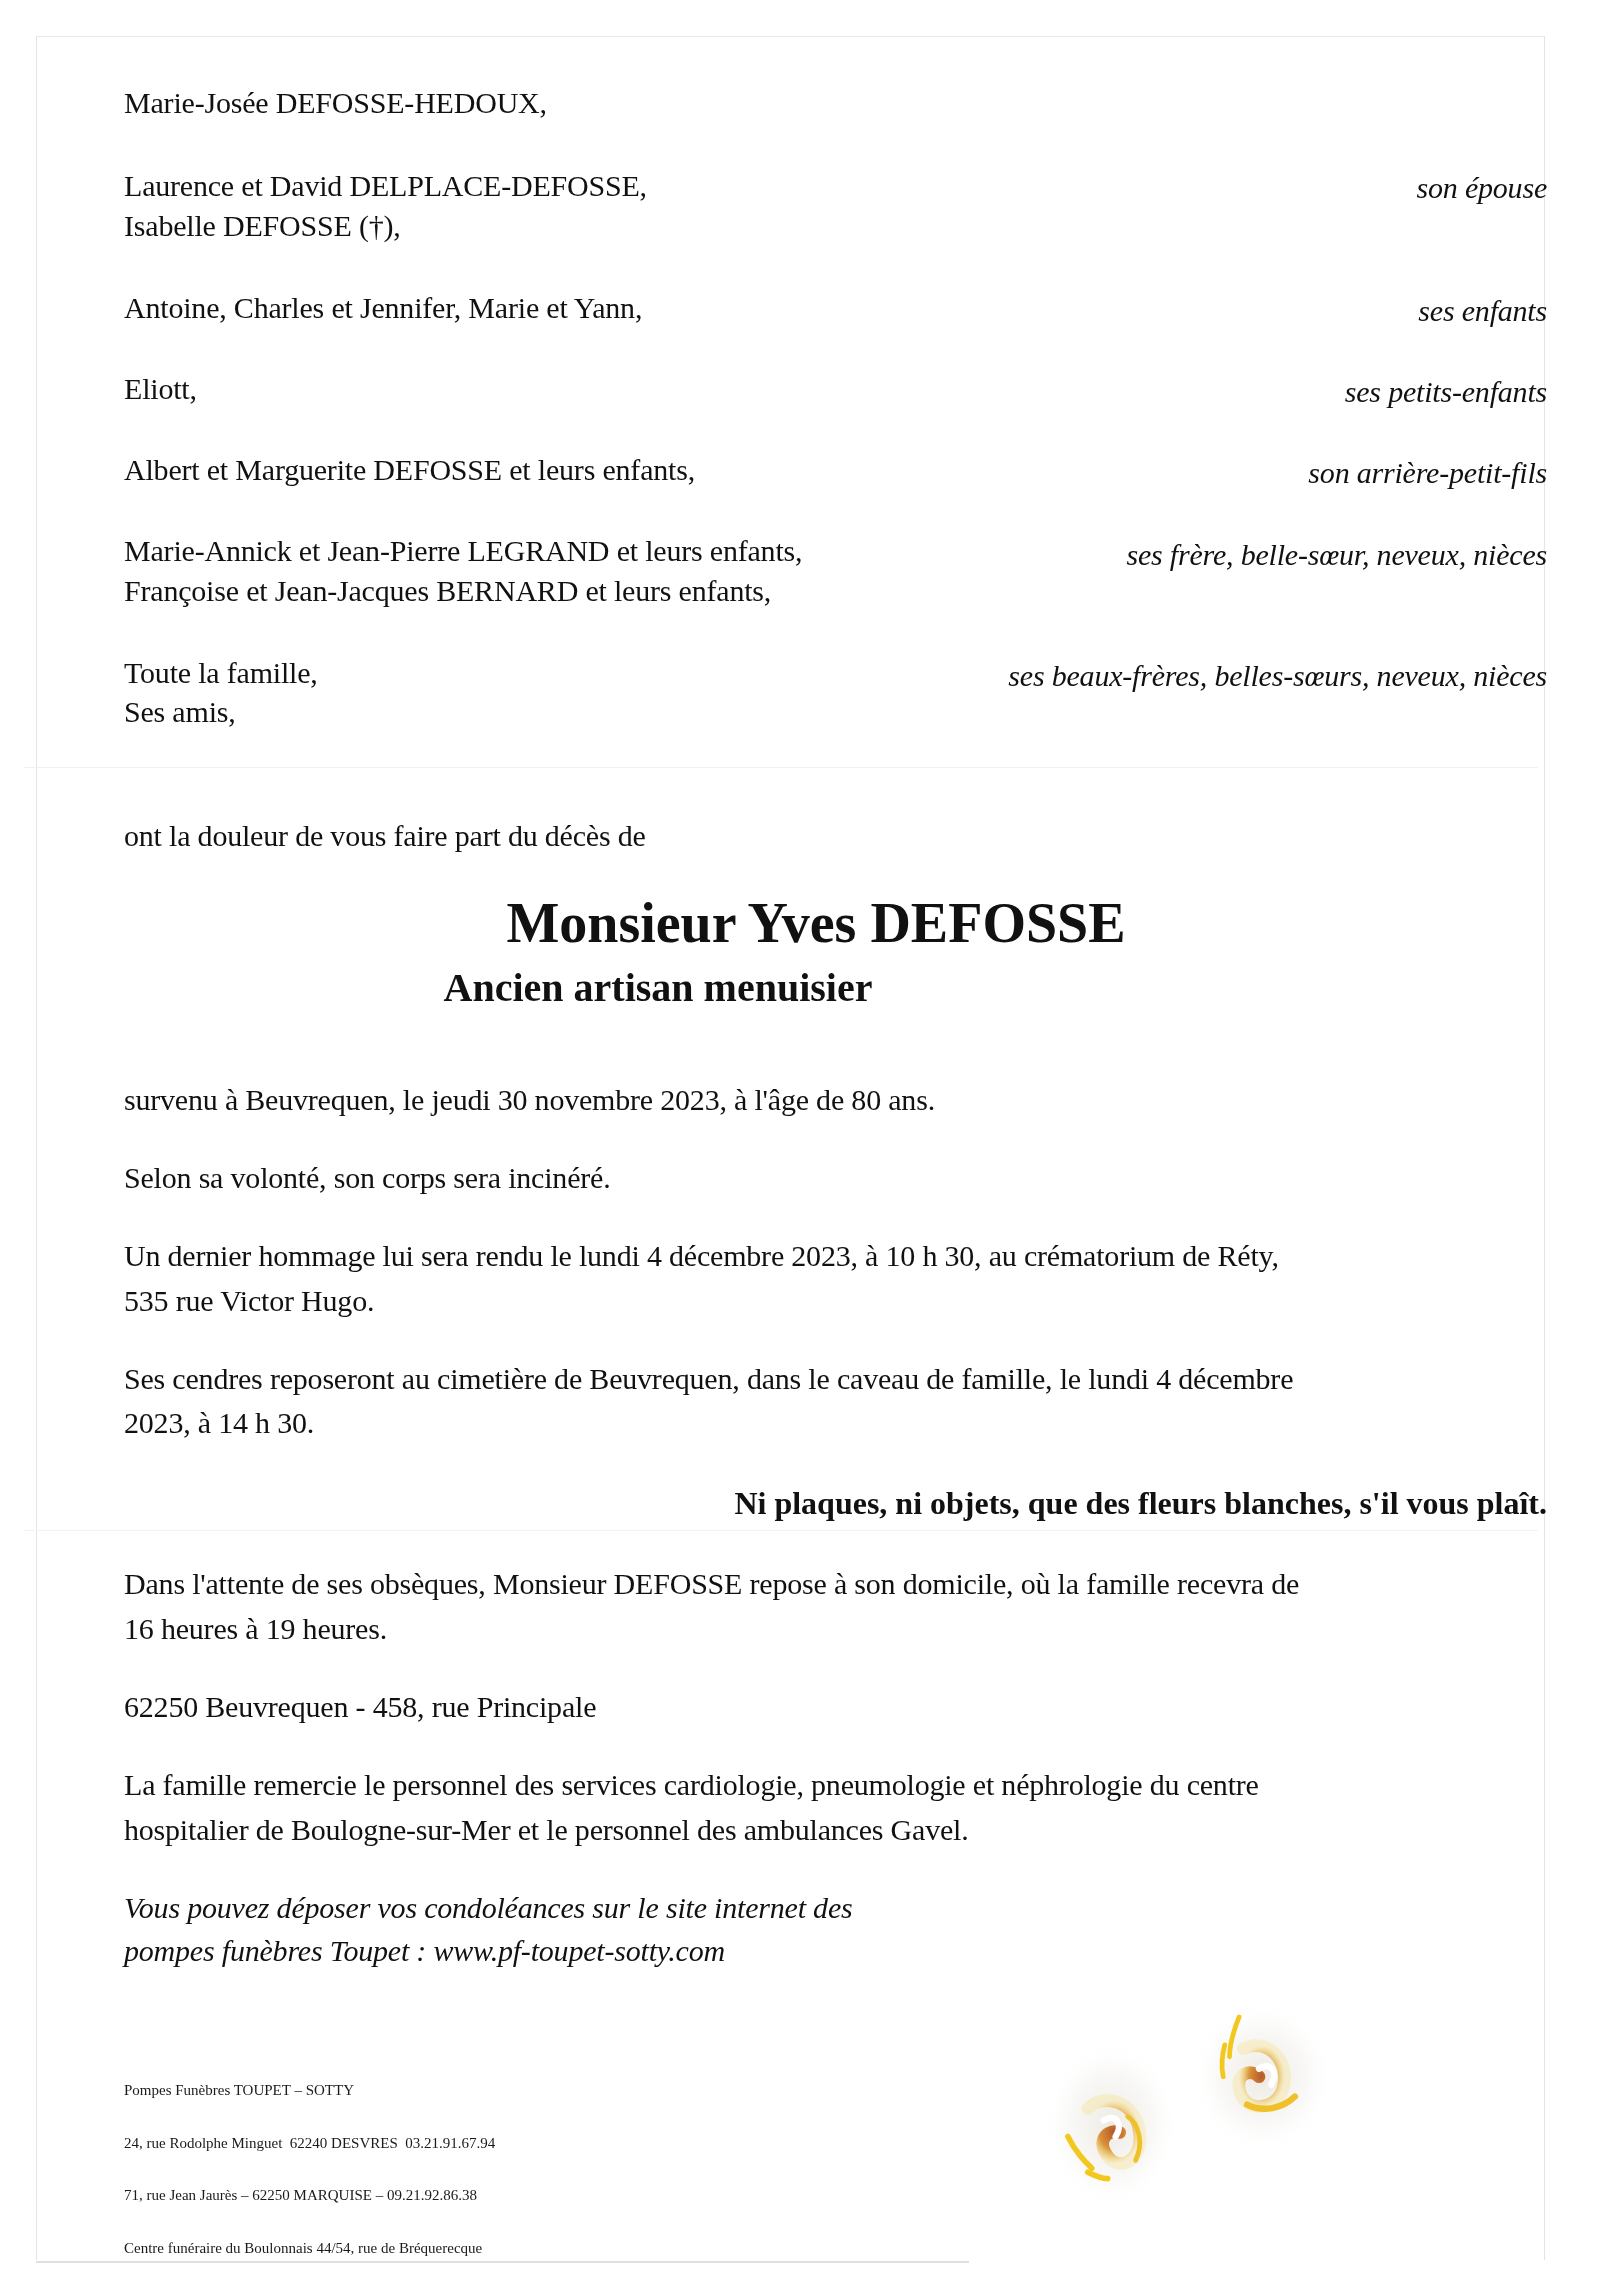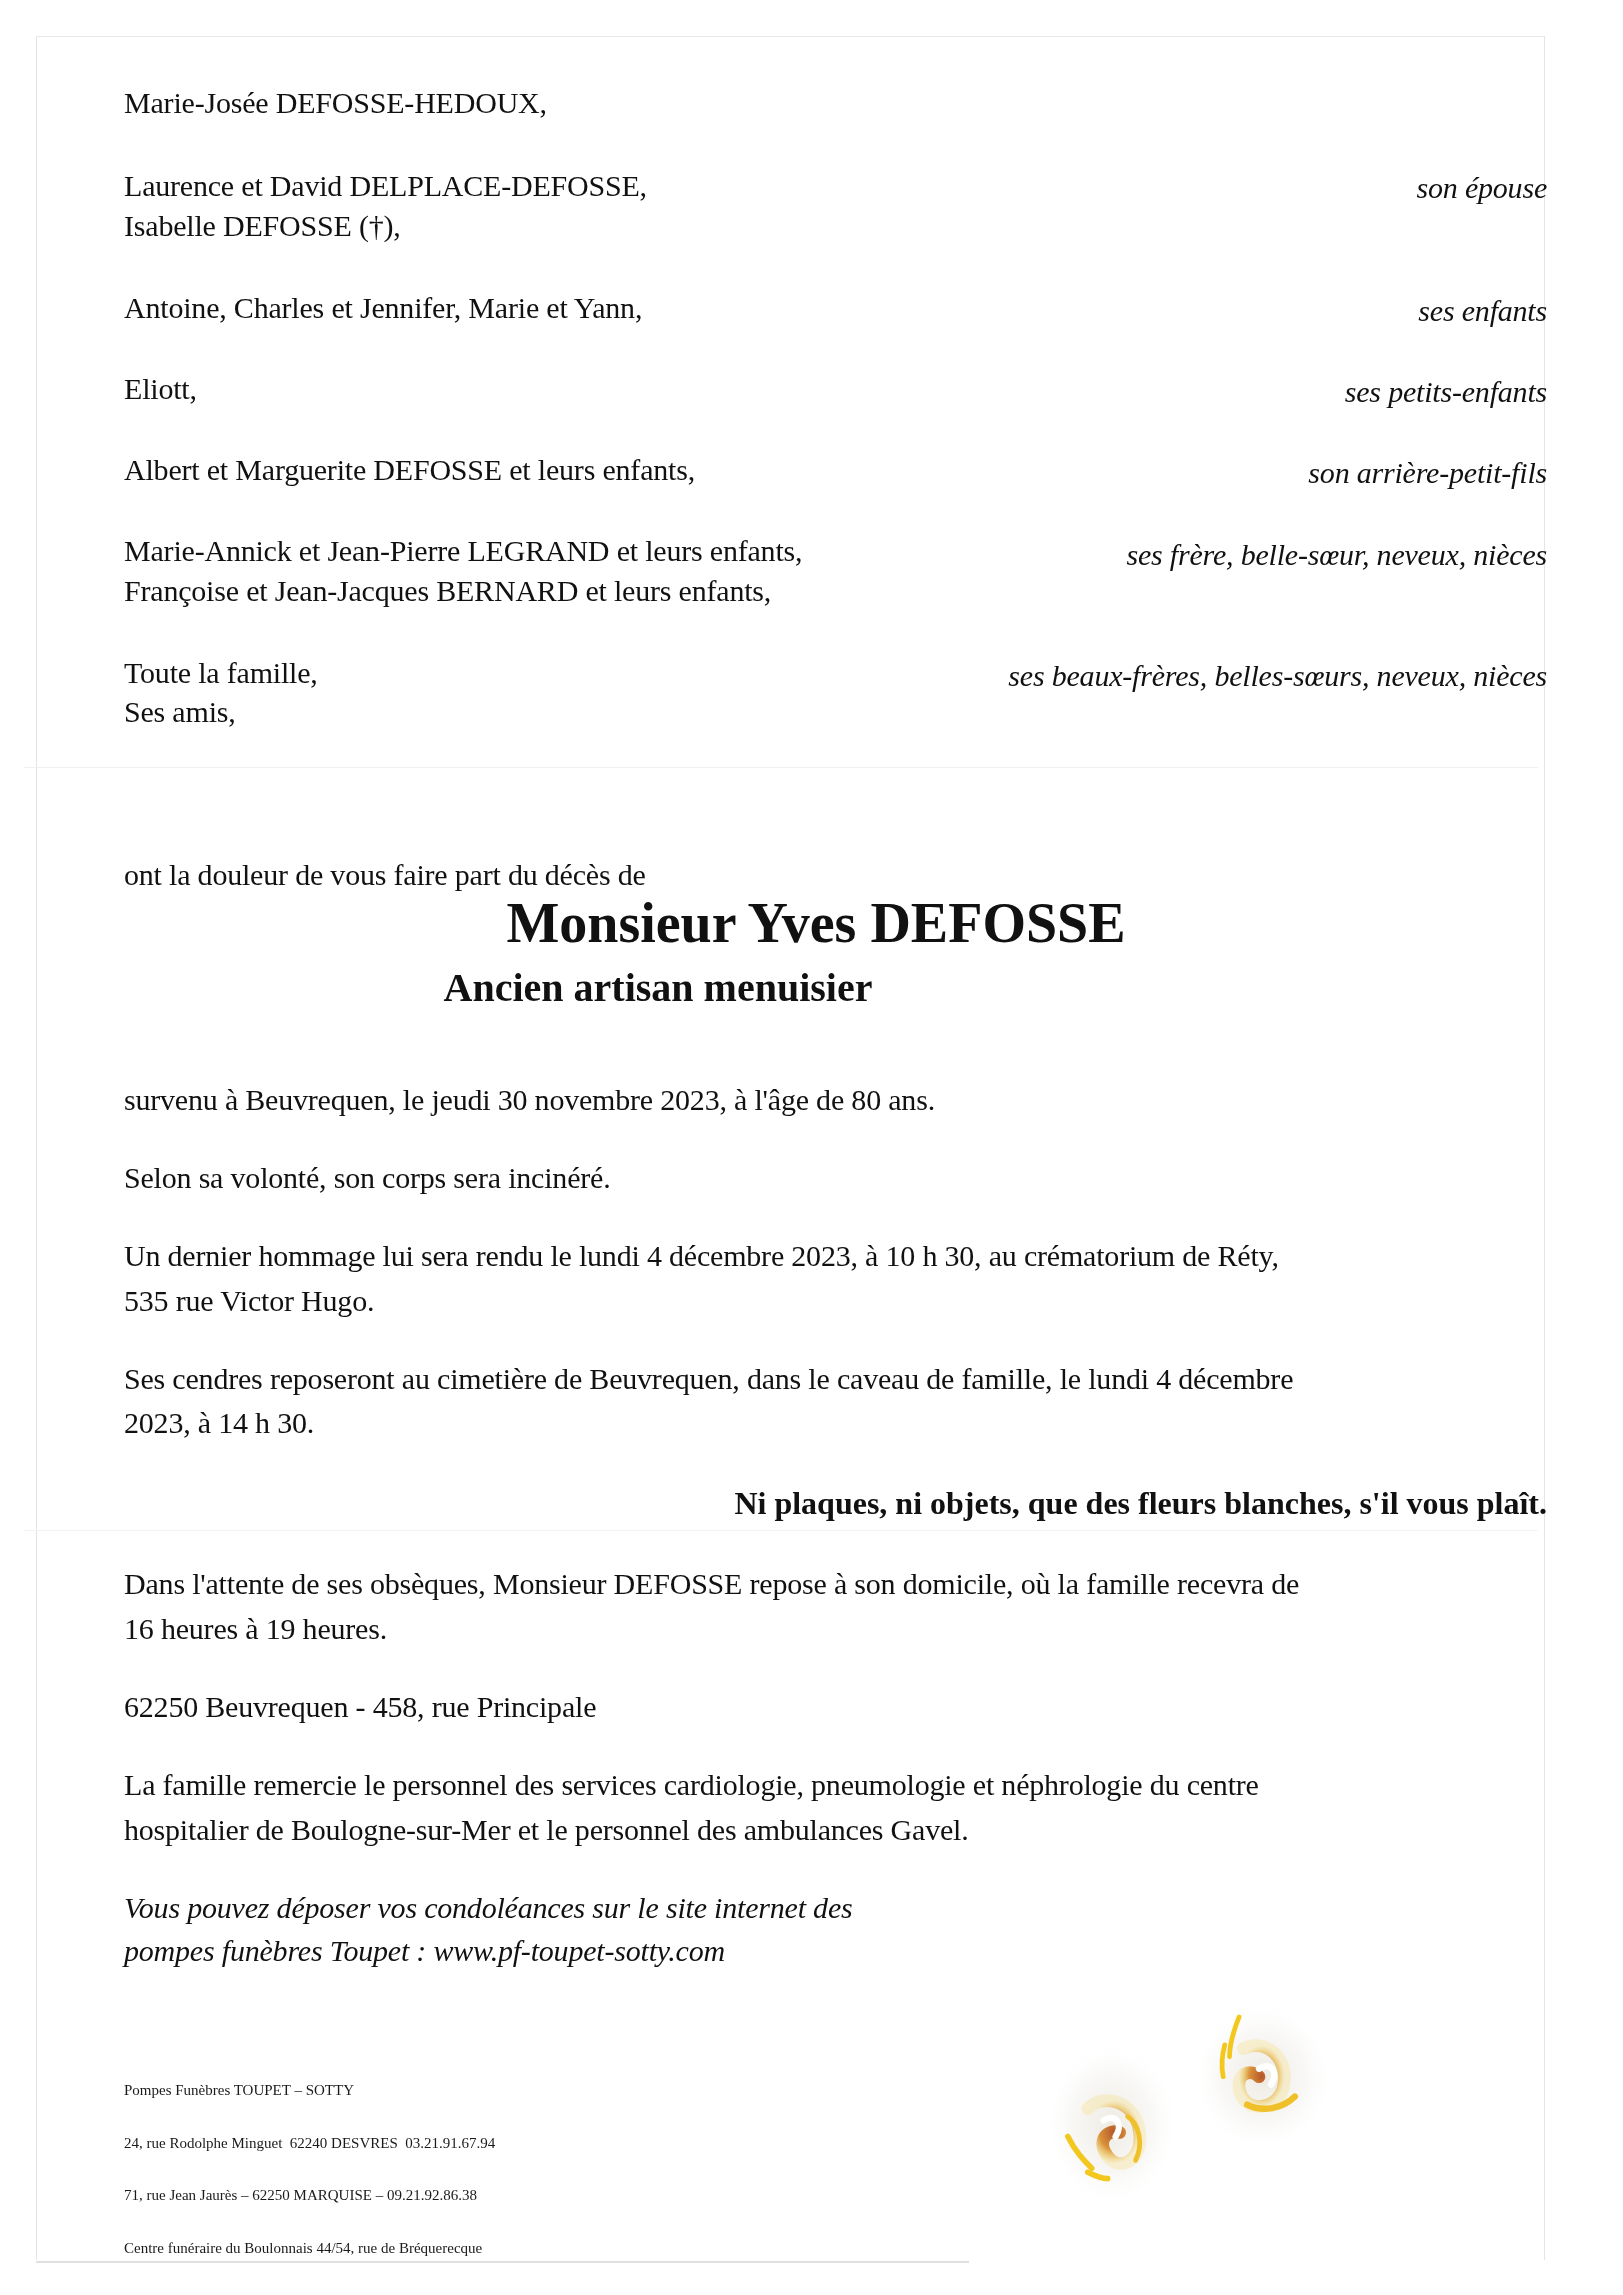--- a/index.html
+++ b/index.html
@@ -147,21 +147,21 @@
   <div class="line right" style="top:493px">ses frère, belle-sœur, neveux, nièces</div>
 
   <div class="line left" style="top:532px">Marie-Annick et Jean-Pierre LEGRAND et leurs enfants,</div>
   <div class="line left" style="top:572px">Françoise et Jean-Jacques BERNARD et leurs enfants,</div>
   <div class="line right" style="top:614px">ses beaux-frères, belles-sœurs, neveux, nièces</div>
 
   <div class="line left" style="top:654px">Toute la famille,</div>
   <div class="line left" style="top:693px">Ses amis,</div>
 </div>
 
-<div class="line left" style="top:856px">ont la douleur de vous faire part du décès de</div>
+<div class="line left" style="top:817px">ont la douleur de vous faire part du décès de</div>
 <div class="name-title">Monsieur Yves DEFOSSE</div>
 <div class="name-subtitle">Ancien artisan menuisier</div>
 
 <div class="line left" style="top:1081px">survenu à Beuvrequen, le jeudi 30 novembre 2023, à l'âge de 80 ans.</div>
 <div class="line left" style="top:1159px">Selon sa volonté, son corps sera incinéré.</div>
 <div class="line left" style="top:1237px">Un dernier hommage lui sera rendu le lundi 4 décembre 2023, à 10 h 30, au crématorium de Réty,</div>
 <div class="line left" style="top:1282px">535 rue Victor Hugo.</div>
 <div class="line left" style="top:1360px">Ses cendres reposeront au cimetière de Beuvrequen, dans le caveau de famille, le lundi 4 décembre</div>
 <div class="line left" style="top:1404px">2023, à 14 h 30.</div>
 

